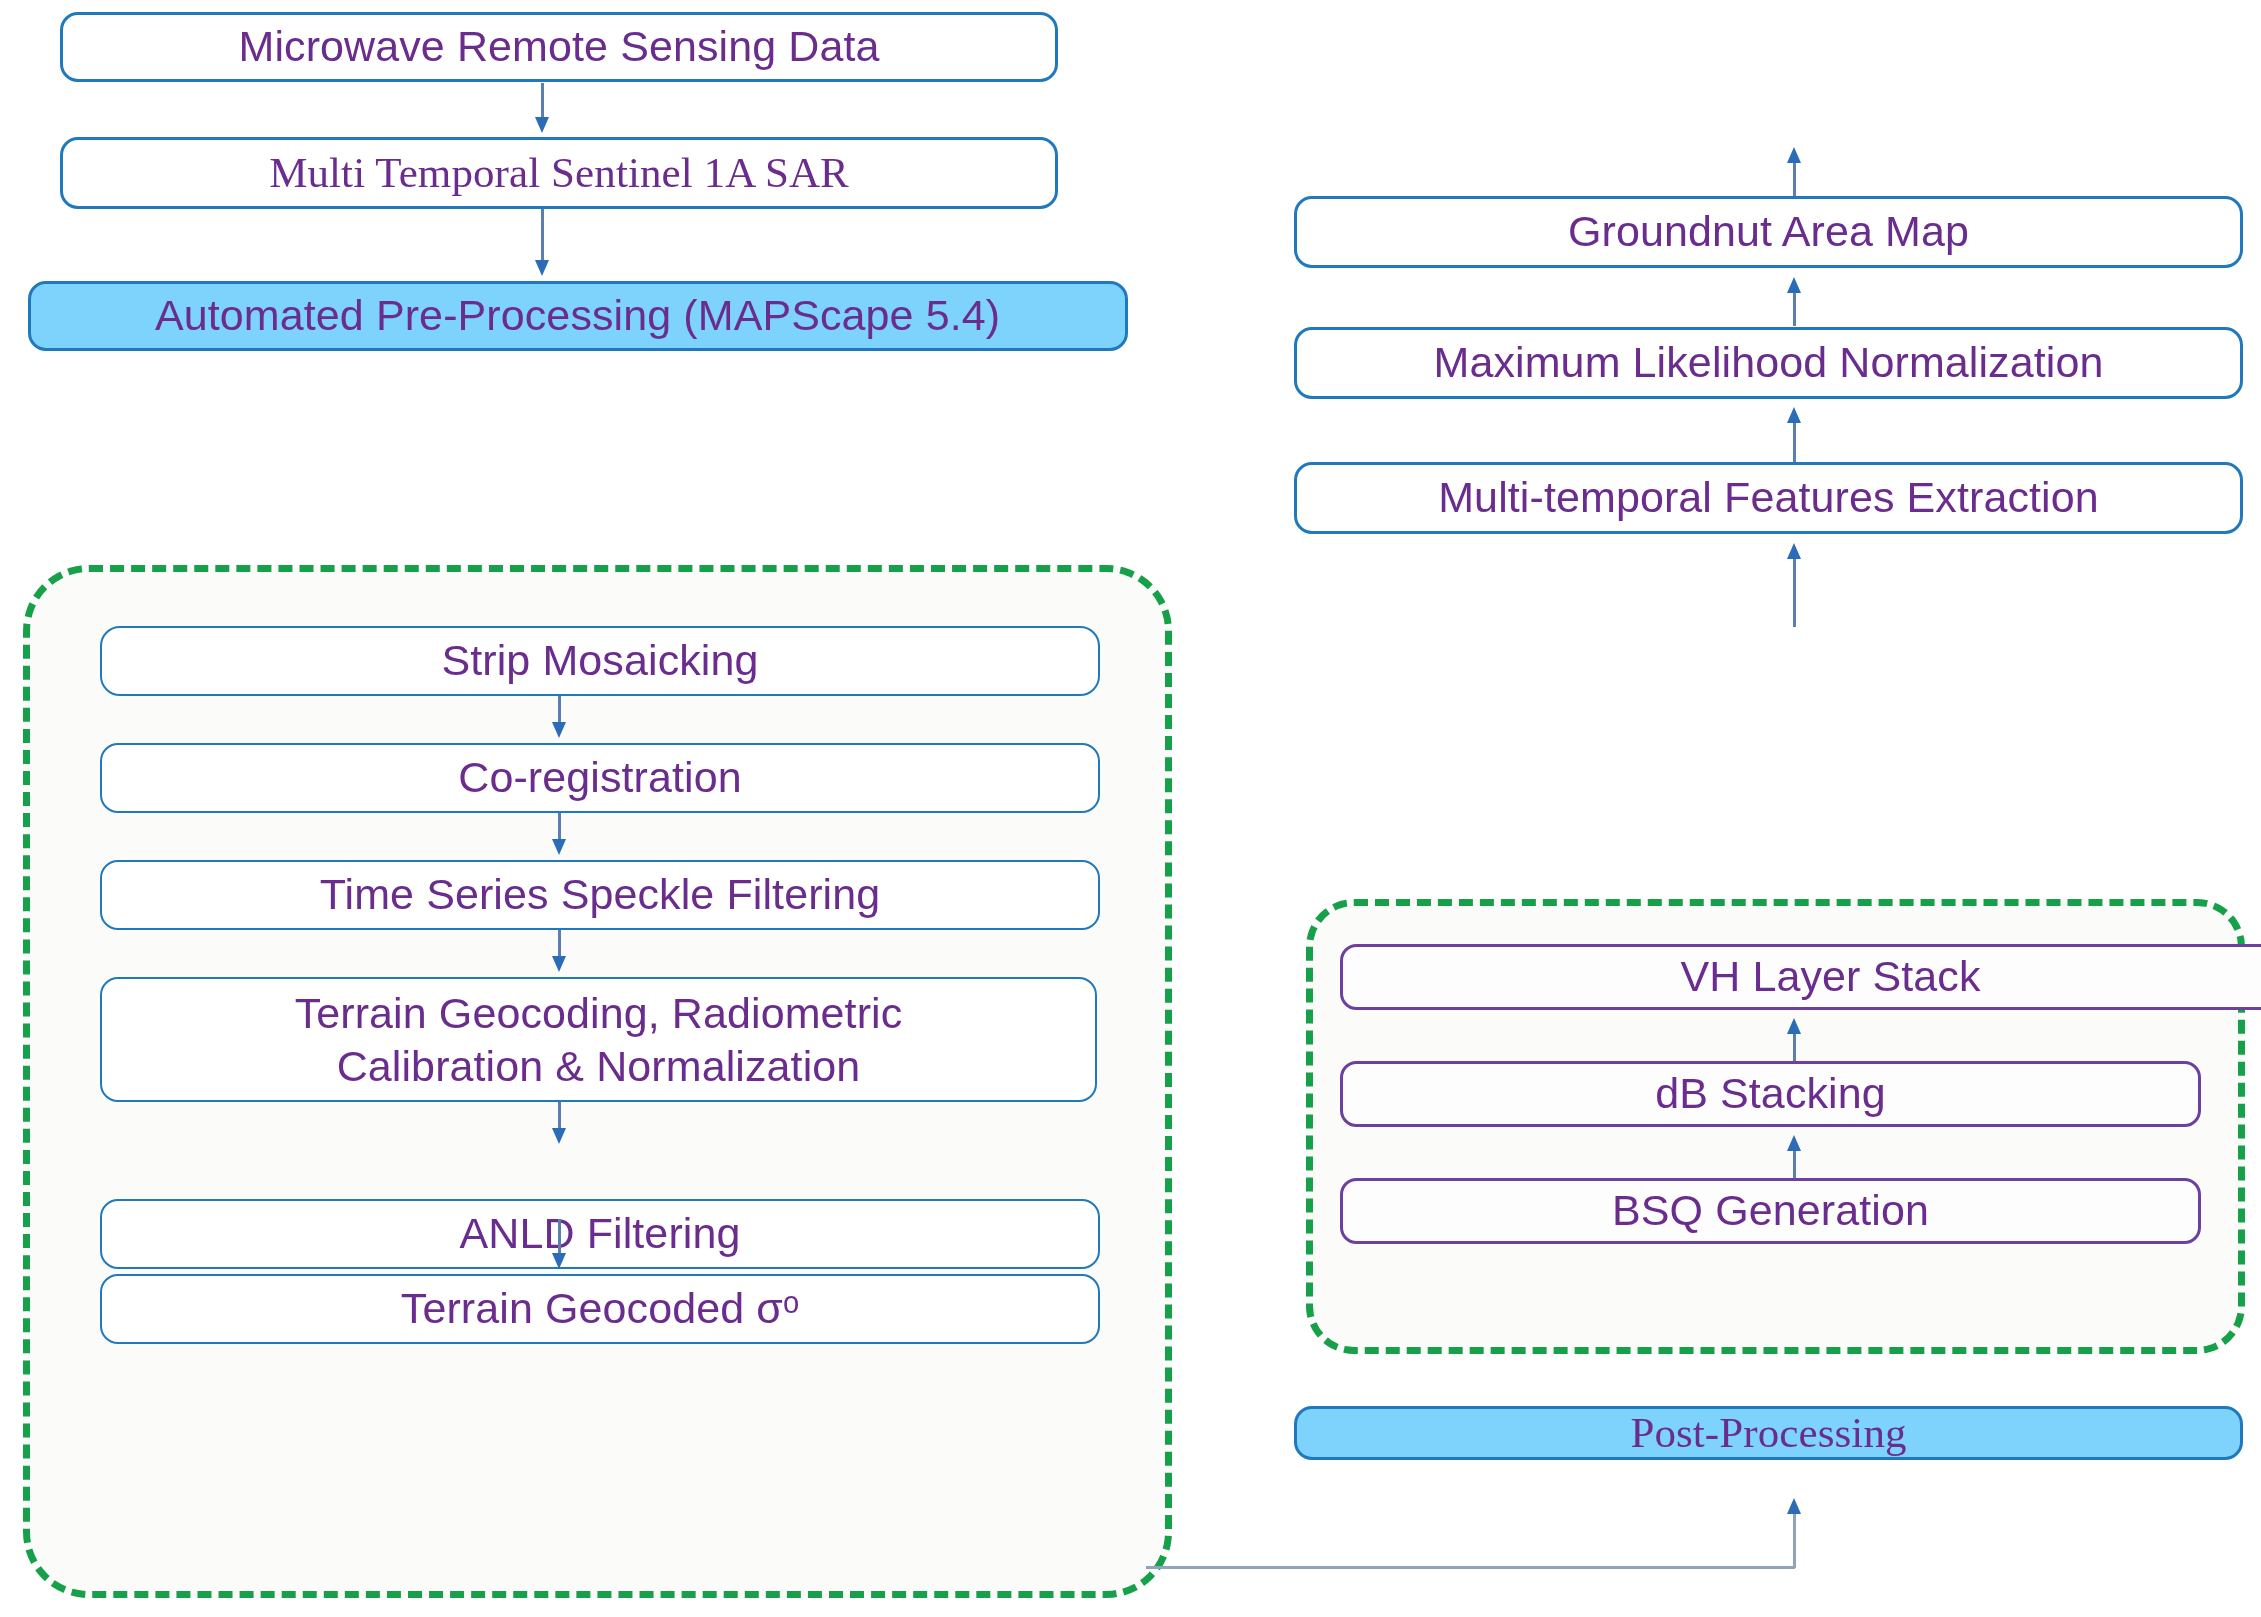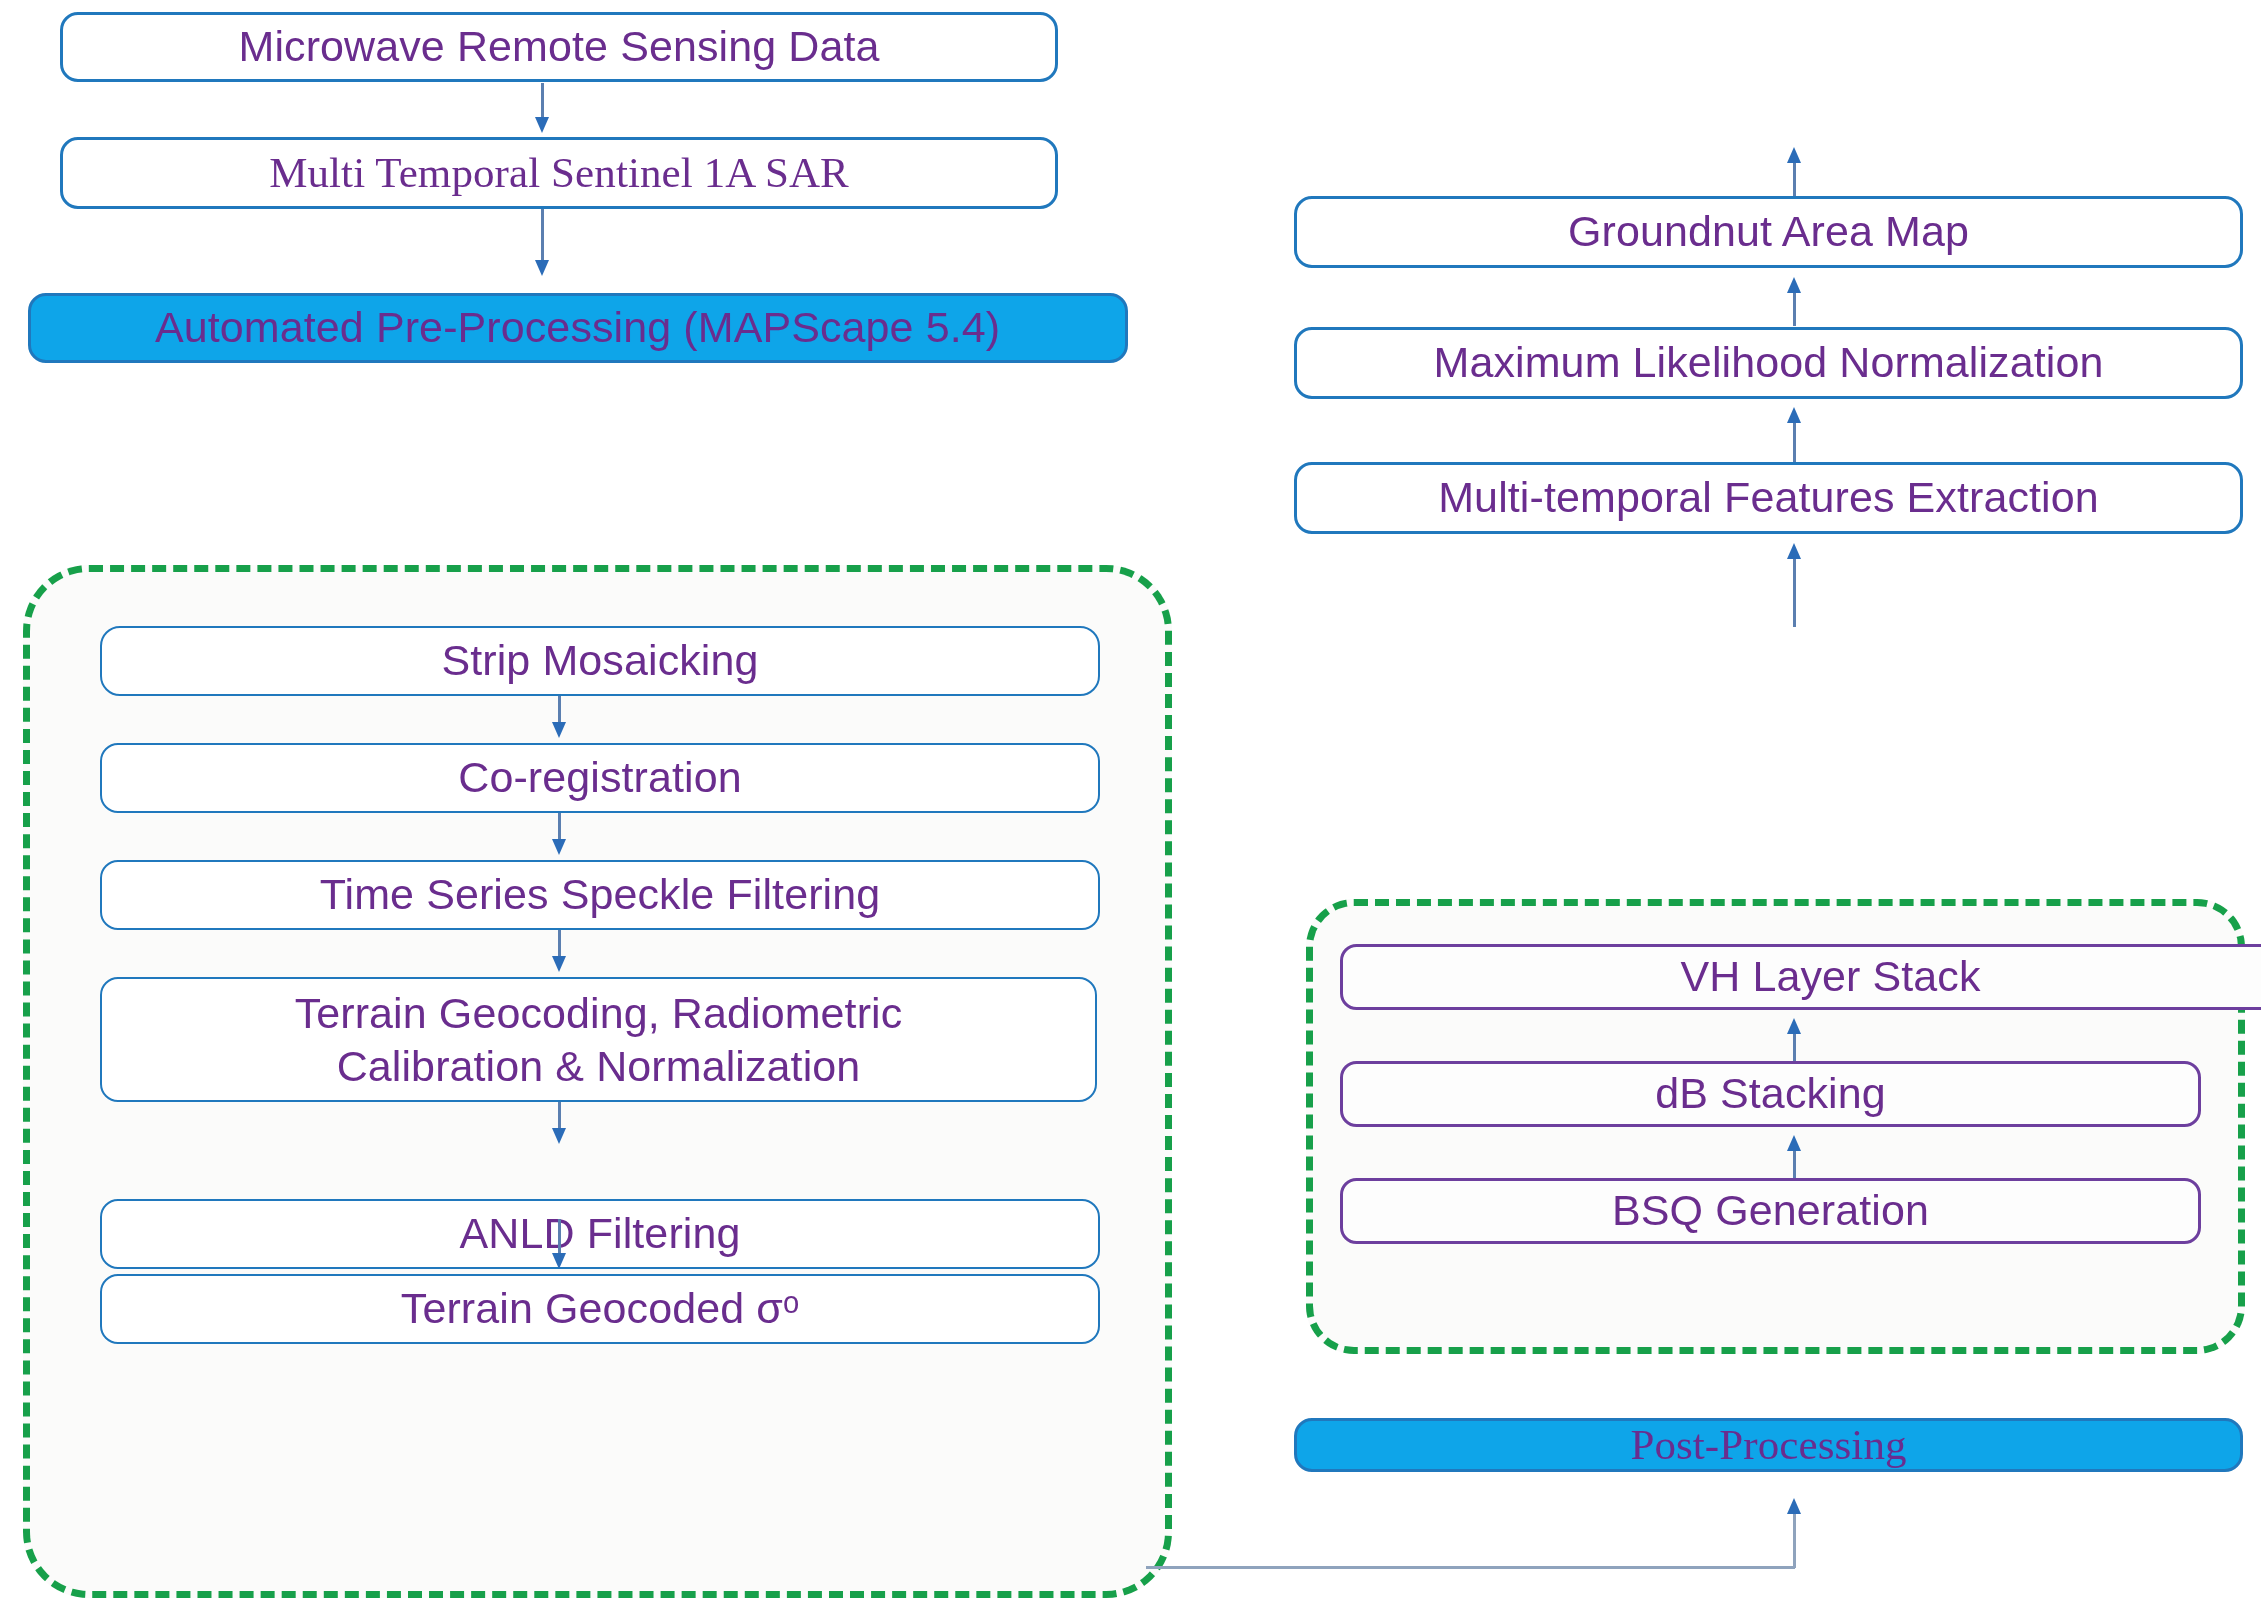--- a/index.html
+++ b/index.html
@@ -32,23 +32,22 @@
     color: #6a2d8e;
     font-size: 43px;
     line-height: 1.16;
     letter-spacing: 0.1px;
     padding: 2.8px 12.4px;
   }
   .node.two-line {
     line-height: 1.22;
   }
   .node.yellow {
-    background: #0ea5e9;
+    background: #7dd3fc;
     border-color: #2078bd;
-    margin-top: 12px;
   }
   .node.purple-border {
     border: 3.4px solid #6d3f9e;
     border-radius: 16.5px;
     background: #fdfdfd;
   }
   .node.thin {
     border-width: 2.8px;
   }
 

